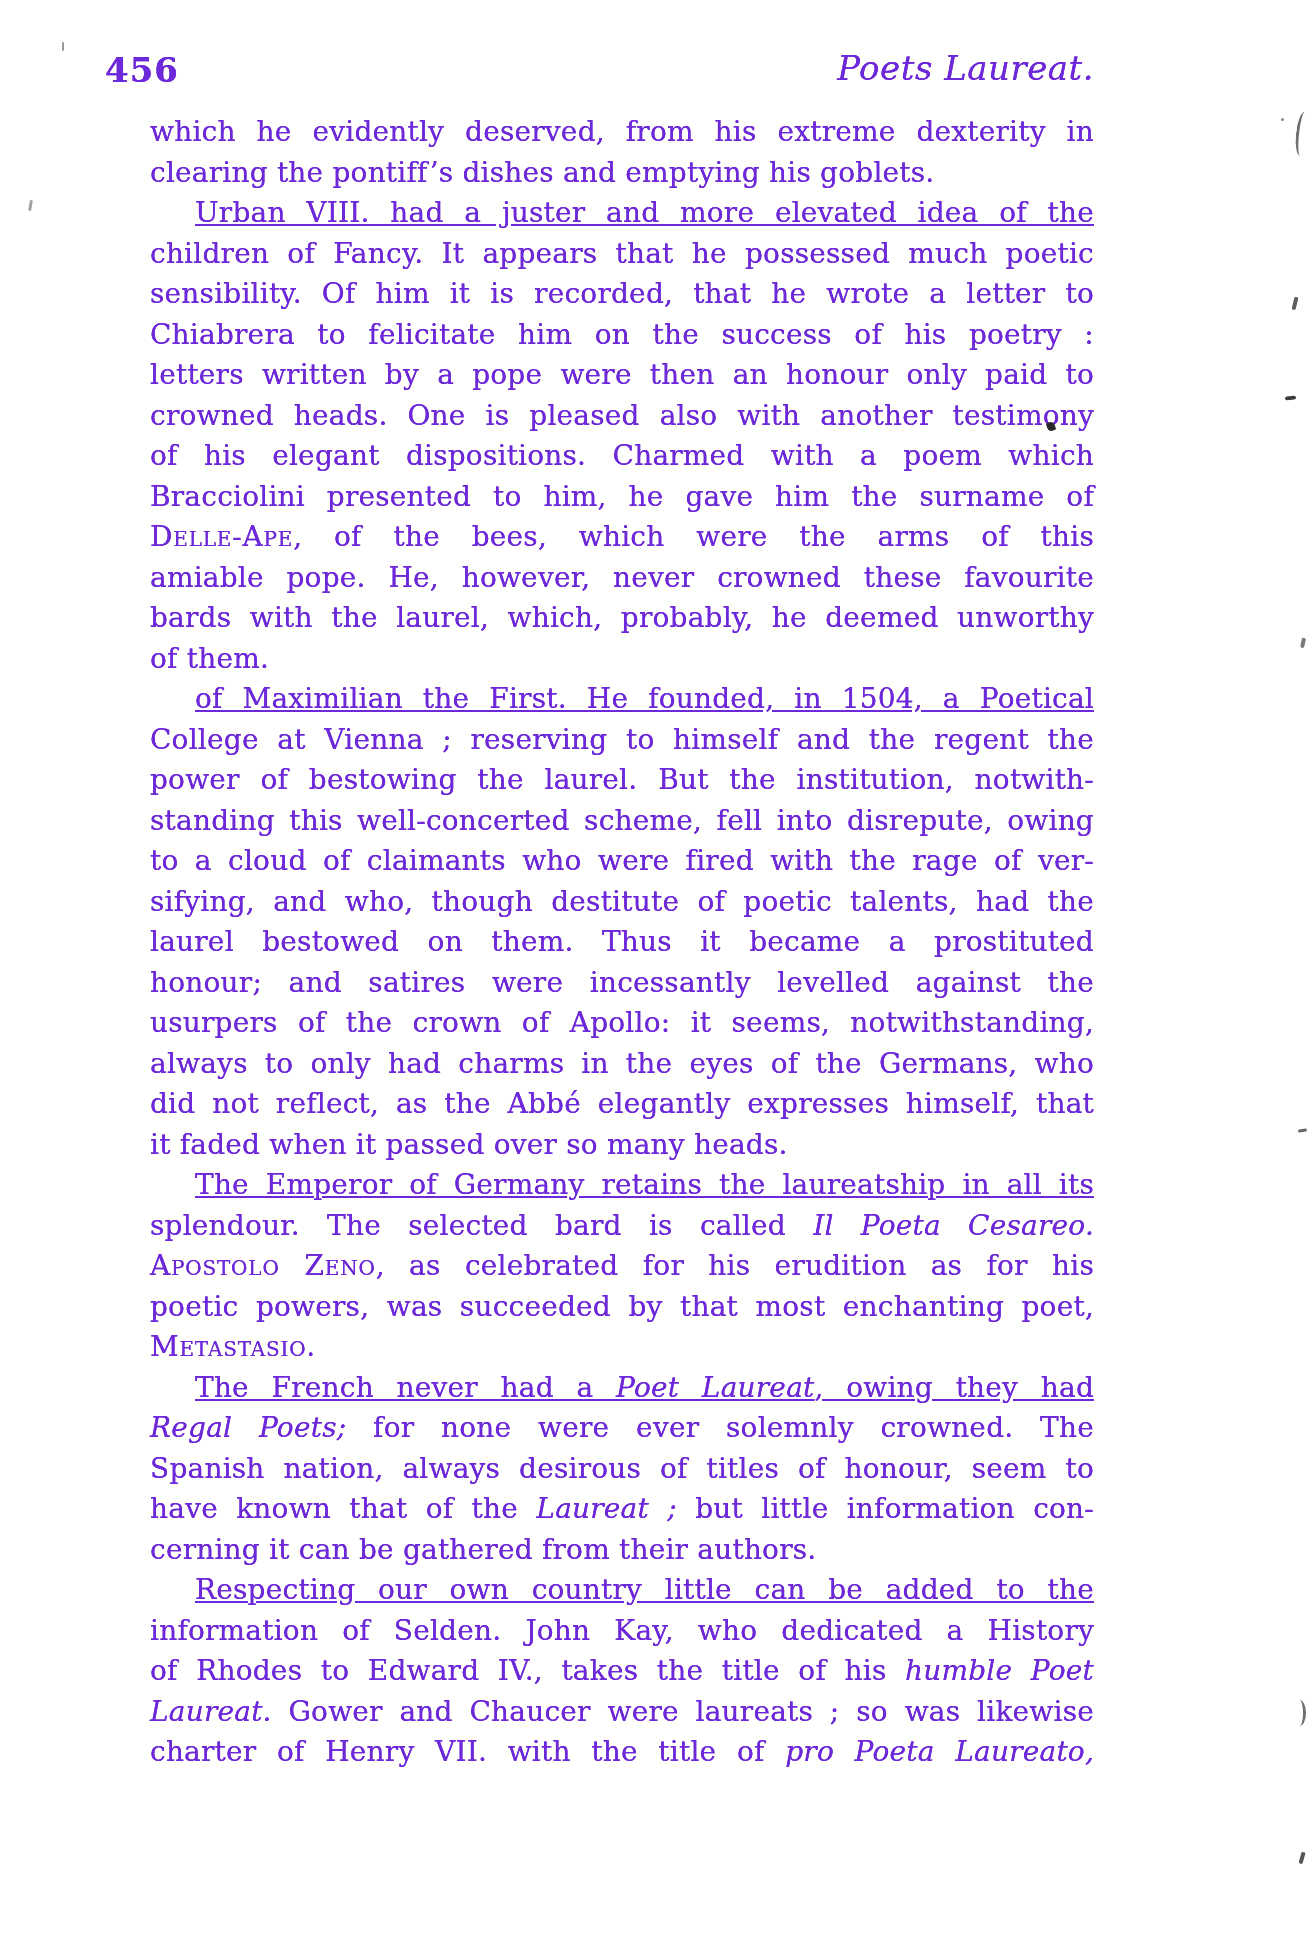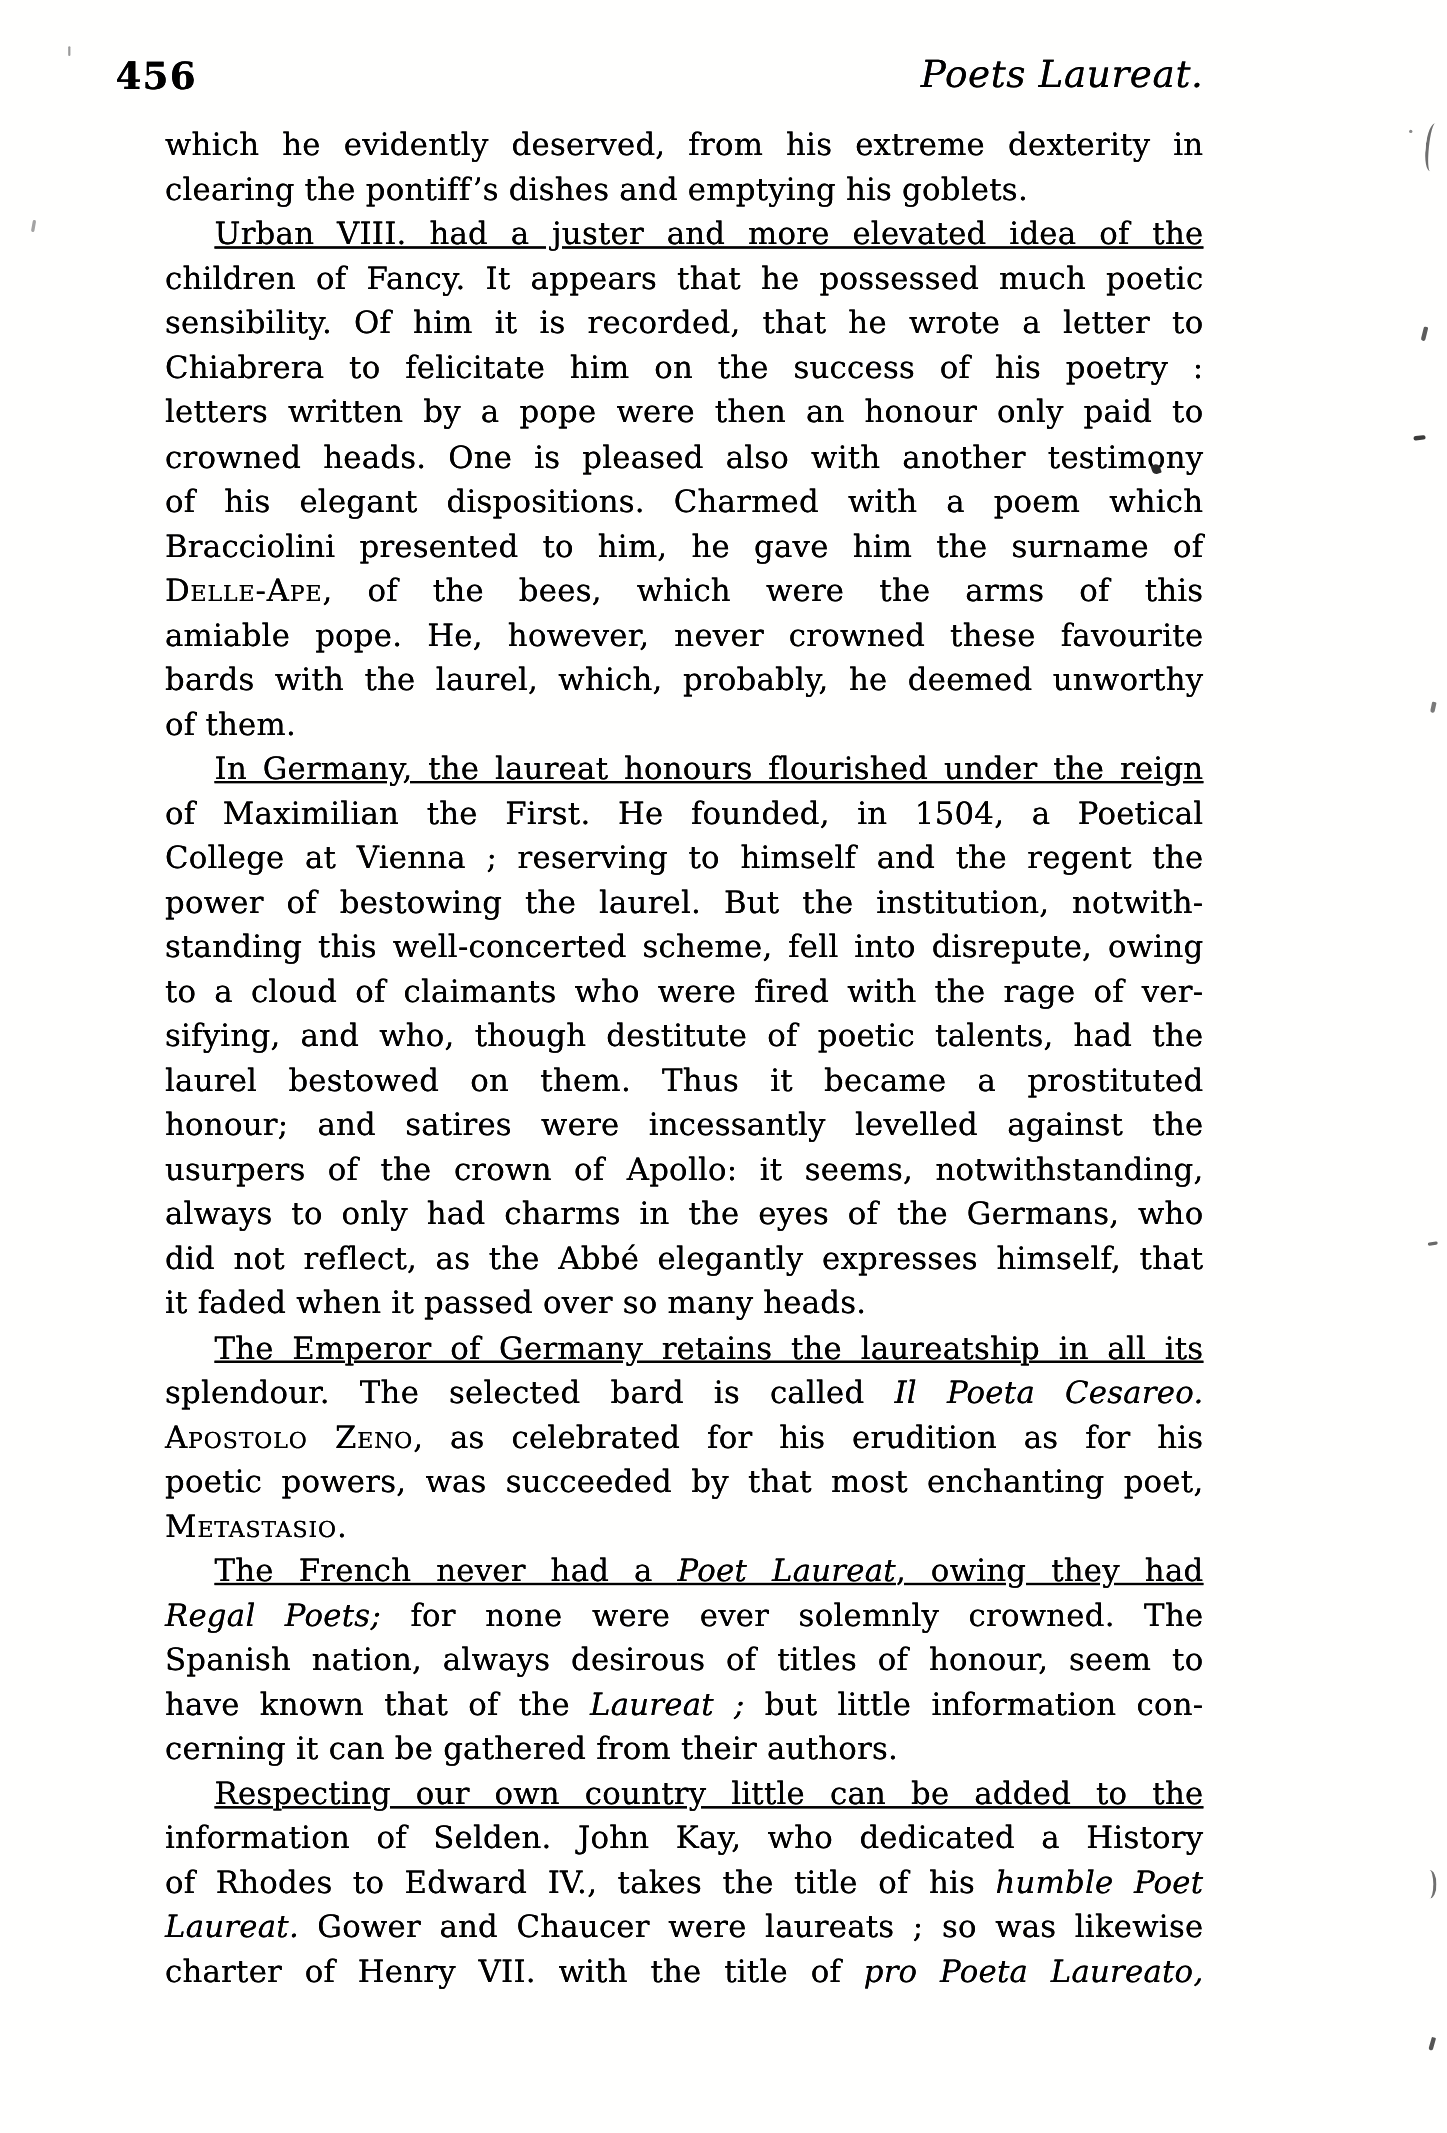--- a/index.html
+++ b/index.html
@@ -3,21 +3,21 @@
 <meta charset="utf-8">
 <style>
   html, body { margin: 0; padding: 0; background: #ffffff; }
   .page {
     position: relative;
     width: 1315px;
     height: 1939px;
     background: #fffffe;
     overflow: hidden;
     font-family: "DejaVu Serif", "Liberation Serif", serif;
-    color: #000000;
+    color: #6d28d9;
   }
   .thicken { text-shadow: 0 0 0.5px currentColor; }
 
   
   .page-number {
     position: absolute;
     left: 105px; top: 50px;
     font-size: 34px;
     font-weight: bold;
     letter-spacing: 1px;
@@ -88,21 +88,20 @@
         <div class="line"><span>letters written by a pope were then an honour only paid to</span></div>
         <div class="line"><span>crowned heads.  One is pleased also with another testimony</span></div>
         <div class="line"><span>of his elegant dispositions.  Charmed with a poem which</span></div>
         <div class="line"><span>Bracciolini presented to him, he gave him the surname of</span></div>
         <div class="line"><span class="sc">Delle-Ape</span><span>, of the bees, which were the arms of this</span></div>
         <div class="line"><span>amiable pope.  He, however, never crowned these favourite</span></div>
         <div class="line"><span>bards with the laurel, which, probably, he deemed unworthy</span></div>
         <div class="line endline"><span>of them.</span></div>
       </div>
       <div class="para indent">
-        <div class="line"><span>In Germany, the laureat honours flourished under the reign</span></div>
         <div class="line"><span>of Maximilian the First.  He founded, in 1504, a Poetical</span></div>
         <div class="line"><span>College at Vienna ;  reserving to himself and the regent the</span></div>
         <div class="line"><span>power of bestowing the laurel.  But the institution, notwith-</span></div>
         <div class="line"><span>standing this well-concerted scheme, fell into disrepute, owing</span></div>
         <div class="line"><span>to a cloud of claimants who were fired with the rage of ver-</span></div>
         <div class="line"><span>sifying, and who, though destitute of poetic talents, had the</span></div>
         <div class="line"><span>laurel bestowed on them.  Thus it became a prostituted</span></div>
         <div class="line"><span>honour; and satires were incessantly levelled against the</span></div>
         <div class="line"><span>usurpers of the crown of Apollo: it seems, notwithstanding,</span></div>
         <div class="line"><span>always to only had charms in the eyes of the Germans, who</span></div>

